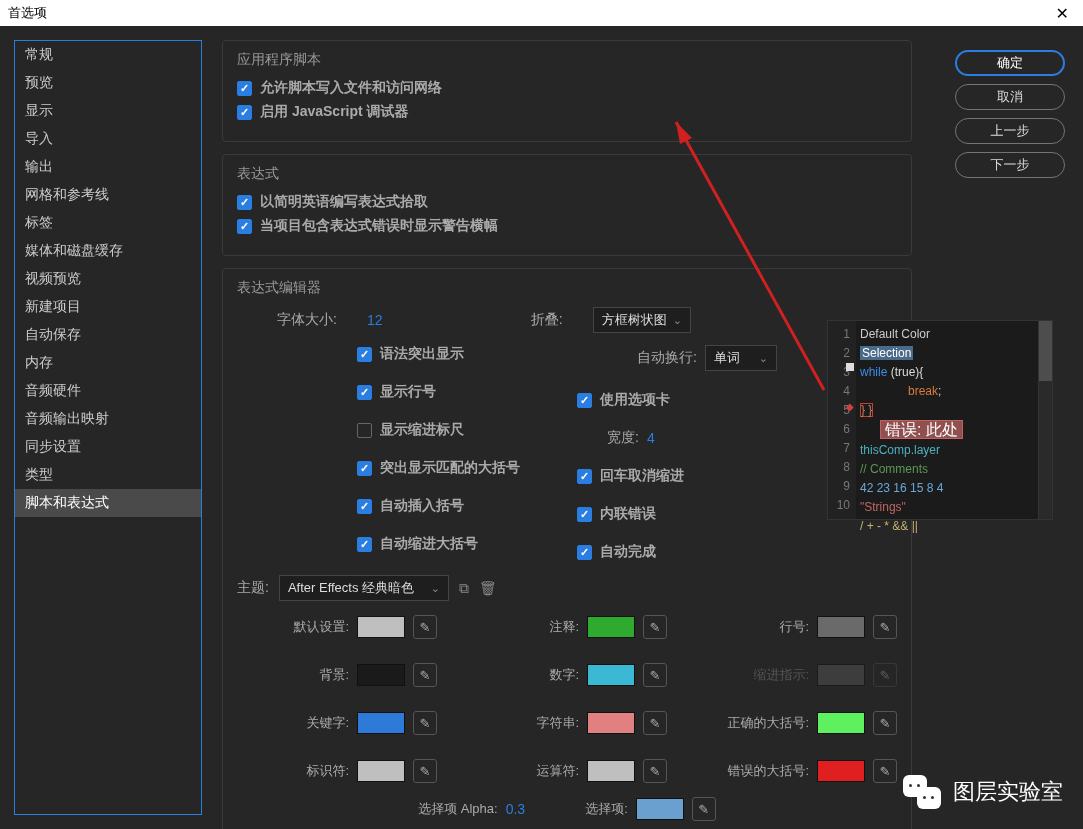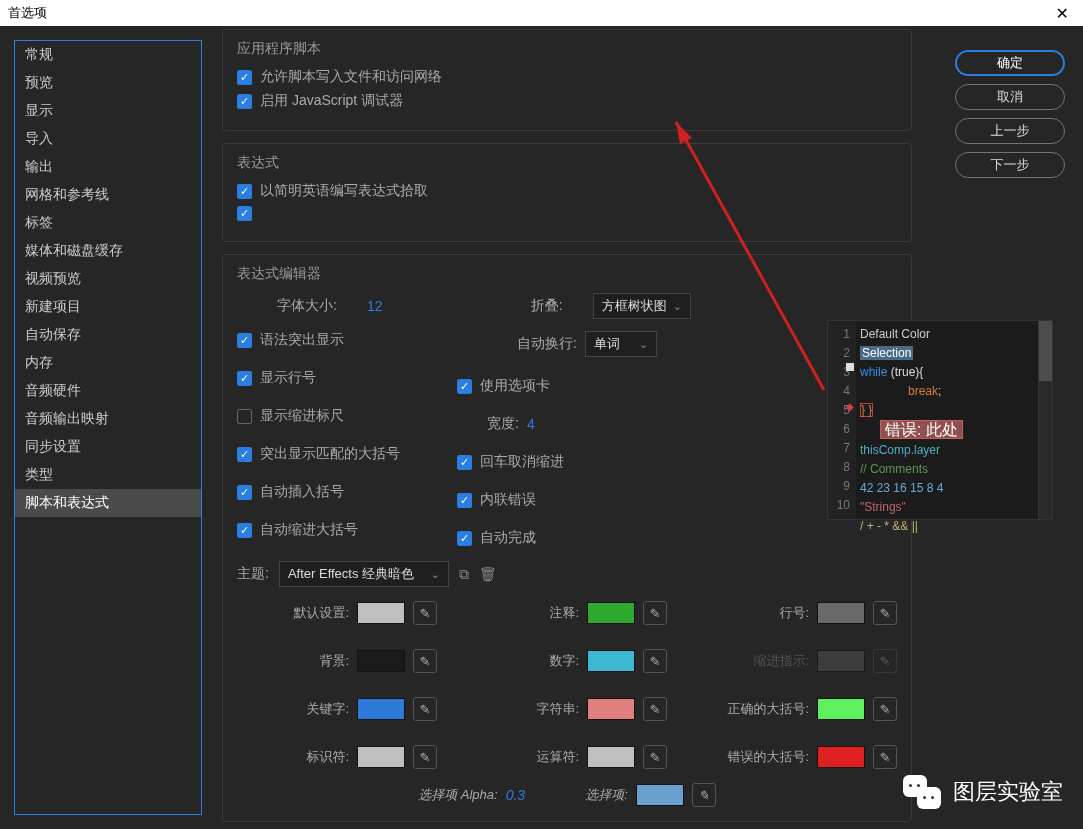--- a/index.html
+++ b/index.html
@@ -8,43 +8,43 @@
   .titlebar { background: #fff; height: 26px; display: flex; align-items: center; justify-content: space-between; padding: 0 8px; }
   .titlebar .title { font-size: 13px; color: #000; }
   .titlebar .close { font-size: 16px; color: #000; cursor: pointer; padding: 0 6px; }
   
   .main { display: flex; height: calc(100% - 26px); background: #262626; }
   
   .sidebar { width: 188px; margin: 14px 0 14px 14px; border: 1px solid #2a7de1; background: #262626; overflow-y: auto; }
   .sidebar-item { padding: 5px 10px; color: #ccc; font-size: 14px; cursor: pointer; }
   .sidebar-item.selected { background: #4a4a4a; color: #fff; }
   
-  .content { flex: 1; padding: 3px 20px; color: #aaa; position: relative; overflow: hidden; }
+  .content { flex: 1; padding: 14px 20px; color: #aaa; position: relative; overflow: hidden; }
   
   .buttons-col { position: absolute; top: 50px; right: 18px; display: flex; flex-direction: column; gap: 8px; }
   .btn { width: 110px; height: 26px; border: 1px solid #747474; border-radius: 13px; background: transparent; color: #ddd; font-size: 13px; cursor: pointer; text-align: center; line-height: 24px; }
   .btn.primary { border-color: #2a7de1; border-width: 2px; color: #fff; line-height: 22px; }
   
   .section { border: 1px solid #3a3a3a; margin-bottom: 12px; padding: 10px 14px 14px; border-radius: 4px; width: 690px; }
   .section-title { color: #999; font-size: 14px; margin-bottom: 10px; }
   
-  .checkbox-row { display: flex; align-items: center; gap: 8px; margin: 6px 0; }
+  .checkbox-row { display: flex; align-items: center; gap: 8px; margin: 6px 0; font-weight: bold; }
   .chk { width: 15px; height: 15px; border: 1px solid #666; border-radius: 2px; display: inline-flex; align-items: center; justify-content: center; cursor: pointer; }
   .chk.checked { background: #2a7de1; border-color: #2a7de1; }
   .chk.checked::after { content: "✓"; color: #fff; font-size: 11px; }
   .chk-label { font-size: 14px; color: #aaa; }
   
   .editor-section { width: 690px; }
   .editor-row { display: flex; align-items: center; margin: 6px 0; gap: 10px; }
   .label-r { text-align: right; font-size: 14px; color: #aaa; }
   .val-blue { color: #2a7de1; font-size: 14px; }
   .select-box { background: #1e1e1e; border: 1px solid #444; padding: 3px 8px; color: #ddd; font-size: 13px; display: inline-flex; align-items: center; gap: 6px; cursor: pointer; min-width: 90px; }
   .select-box::after { content: "⌄"; color: #888; margin-left: auto; font-size: 11px; }
   
-  .editor-grid { display: flex; gap: 20px; margin-top: 0; }
+  .editor-grid { display: flex; gap: 20px; margin-top: 0; justify-content: center; }
   .col { display: flex; flex-direction: column; gap: 8px; }
   
   .code-preview { width: 226px; height: 200px; background: #1b1b1b; border: 1px solid #333; font-family: monospace; font-size: 12px; position: absolute; right: 30px; top: 294px; display: flex; }
   .gutter { width: 28px; background: #222; text-align: right; padding: 4px 6px 4px 2px; color: #777; }
   .gutter div { line-height: 19px; }
   .code-lines { flex: 1; padding: 4px 4px; }
   .code-lines div { line-height: 19px; white-space: pre; }
   .scrollbar { width: 14px; background: #2a2a2a; border-left: 1px solid #333; position: relative; }
   .scroll-thumb { position: absolute; top: 0; width: 100%; height: 60px; background: #4d4d4d; }
   
@@ -64,21 +64,21 @@
   .theme-row { display: flex; align-items: center; gap: 10px; margin: 8px 0 14px; }
   .color-grid { display: grid; grid-template-columns: repeat(3, 1fr); gap: 24px 30px; }
   .color-row { display: flex; align-items: center; justify-content: flex-end; gap: 8px; }
   .color-label { color: #aaa; font-size: 13px; }
   .color-label.disabled { color: #555; }
   .swatch { width: 48px; height: 22px; border: 1px solid #111; cursor: pointer; }
   .eyedrop { width: 24px; height: 24px; border: 1px solid #555; border-radius: 3px; display: flex; align-items: center; justify-content: center; cursor: pointer; color: #aaa; font-size: 13px; }
   .eyedrop.disabled { opacity: 0.4; }
   .icon-btn { color: #888; cursor: pointer; font-size: 14px; }
   
-  .alpha-row { display: flex; gap: 60px; justify-content: center; margin-top: 14px; align-items: center; font-style: italic; }
+  .alpha-row { display: flex; gap: 60px; justify-content: center; margin-top: 14px; align-items: center; }
   
   .watermark { position: absolute; bottom: 20px; right: 20px; display: flex; align-items: center; gap: 10px; color: #fff; font-size: 22px; z-index: 100; }
   .wm-icon { width: 40px; height: 34px; position: relative; }
   .wm-c1, .wm-c2 { position: absolute; width: 24px; height: 22px; background: #fff; border-radius: 6px; }
   .wm-c1 { top: 0; left: 0; }
   .wm-c2 { top: 12px; left: 14px; }
   .wm-c1::after, .wm-c2::after { content: ""; position: absolute; bottom: -4px; left: 4px; width: 0; height: 0; border: 4px solid transparent; border-top-color: #fff; }
   .dot { width: 3px; height: 3px; background: #333; border-radius: 50%; position: absolute; top: 9px; }
   
   .arrow-svg { position: absolute; top: 84px; left: 454px; pointer-events: none; z-index: 50; }
@@ -130,20 +130,21 @@
     </div>
 
     <div class="section">
       <div class="section-title">表达式</div>
       <div class="checkbox-row">
         <span class="chk checked"></span>
         <span class="chk-label">以简明英语编写表达式拾取</span>
       </div>
       <div class="checkbox-row">
         <span class="chk checked"></span>
+        <span class="chk-label">当项目包含表达式错误时显示警告横幅</span>
       </div>
     </div>
 
     <div class="section editor-section">
       <div class="section-title">表达式编辑器</div>
 
       <div class="editor-row" style="gap:30px;">
         <span class="label-r" style="width:100px;">字体大小:</span>
         <span class="val-blue">12</span>
         <span style="flex:0.3"></span>

